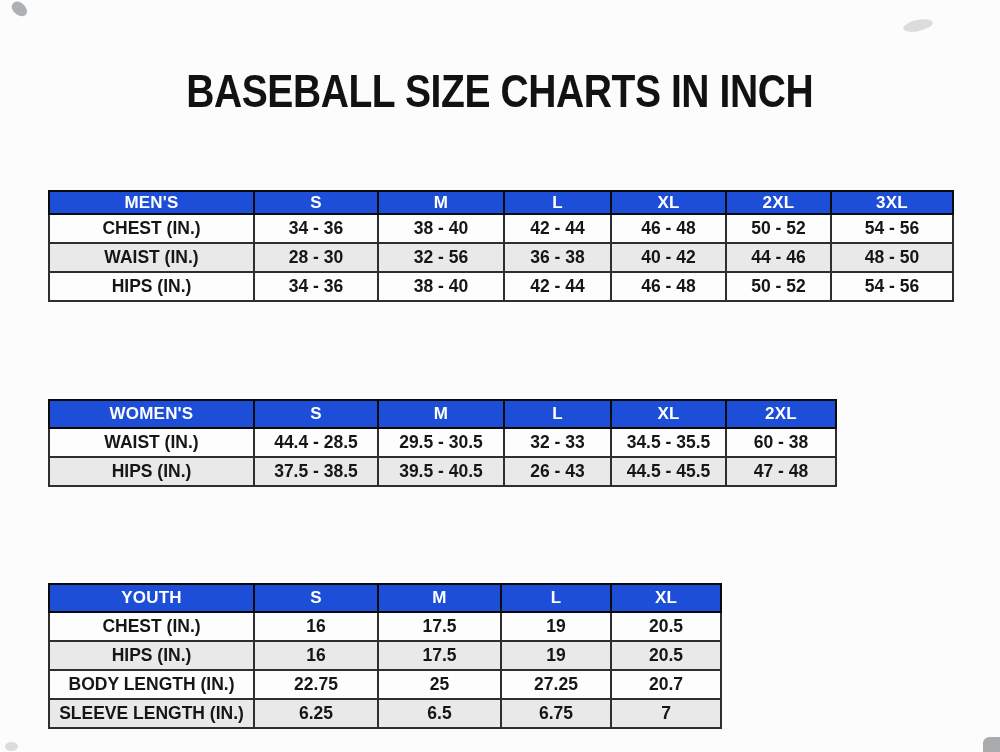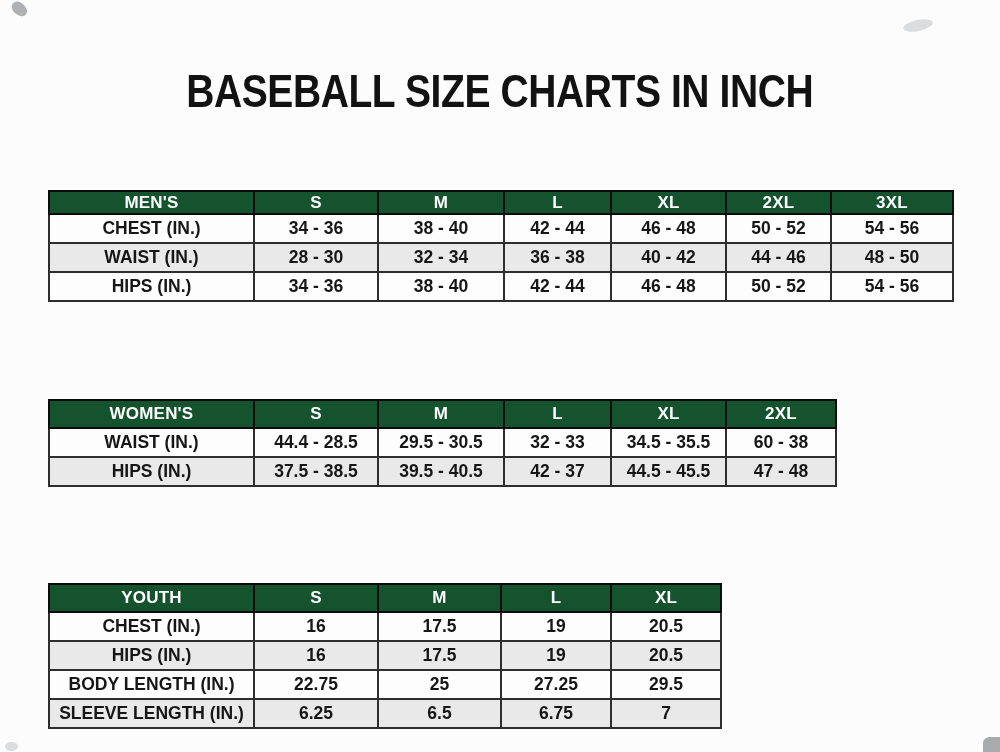--- a/index.html
+++ b/index.html
@@ -39,21 +39,21 @@
     text-align: center;
     vertical-align: middle;
     font-weight: bold;
     font-size: 17.5px;
     color: #161616;
     padding: 0;
     overflow: hidden;
     white-space: nowrap;
   }
   .size-table thead th {
-    background: #14532d;
+    background: #1d4ed8;
     color: #ffffff;
     border-color: #0b0b0b;
     font-size: 17px;
     letter-spacing: 0.2px;
   }
   .size-table tbody tr:nth-child(odd)  { background: #fdfdfd; }
   .size-table tbody tr:nth-child(even) { background: #e9e9e9; }
   .size-table tbody th, .size-table td { height: 27px; }
 
   table.mens   { top: 190px; left: 48px; }
@@ -104,21 +104,21 @@
           <td>34 - 36</td>
           <td>38 - 40</td>
           <td>42 - 44</td>
           <td>46 - 48</td>
           <td>50 - 52</td>
           <td>54 - 56</td>
         </tr>
         <tr>
           <th>WAIST (IN.)</th>
           <td>28 - 30</td>
-          <td>32 - 34</td>
+          <td>32 - 56</td>
           <td>36 - 38</td>
           <td>40 - 42</td>
           <td>44 - 46</td>
           <td>48 - 50</td>
         </tr>
         <tr>
           <th>HIPS (IN.)</th>
           <td>34 - 36</td>
           <td>38 - 40</td>
           <td>42 - 44</td>
@@ -154,21 +154,21 @@
           <td>44.4 - 28.5</td>
           <td>29.5 - 30.5</td>
           <td>32 - 33</td>
           <td>34.5 - 35.5</td>
           <td>60 - 38</td>
         </tr>
         <tr>
           <th>HIPS (IN.)</th>
           <td>37.5 - 38.5</td>
           <td>39.5 - 40.5</td>
-          <td>42 - 37</td>
+          <td>26 - 43</td>
           <td>44.5 - 45.5</td>
           <td>47 - 48</td>
         </tr>
       </tbody>
     </table>
 
   <table class="size-table youth">
     <colgroup>
       <col style="width:205px">
         <col style="width:124px">
@@ -198,21 +198,21 @@
           <td>16</td>
           <td>17.5</td>
           <td>19</td>
           <td>20.5</td>
         </tr>
         <tr>
           <th>BODY LENGTH (IN.)</th>
           <td>22.75</td>
           <td>25</td>
           <td>27.25</td>
-          <td>29.5</td>
+          <td>20.7</td>
         </tr>
         <tr>
           <th>SLEEVE LENGTH (IN.)</th>
           <td>6.25</td>
           <td>6.5</td>
           <td>6.75</td>
           <td>7</td>
         </tr>
       </tbody>
     </table>

